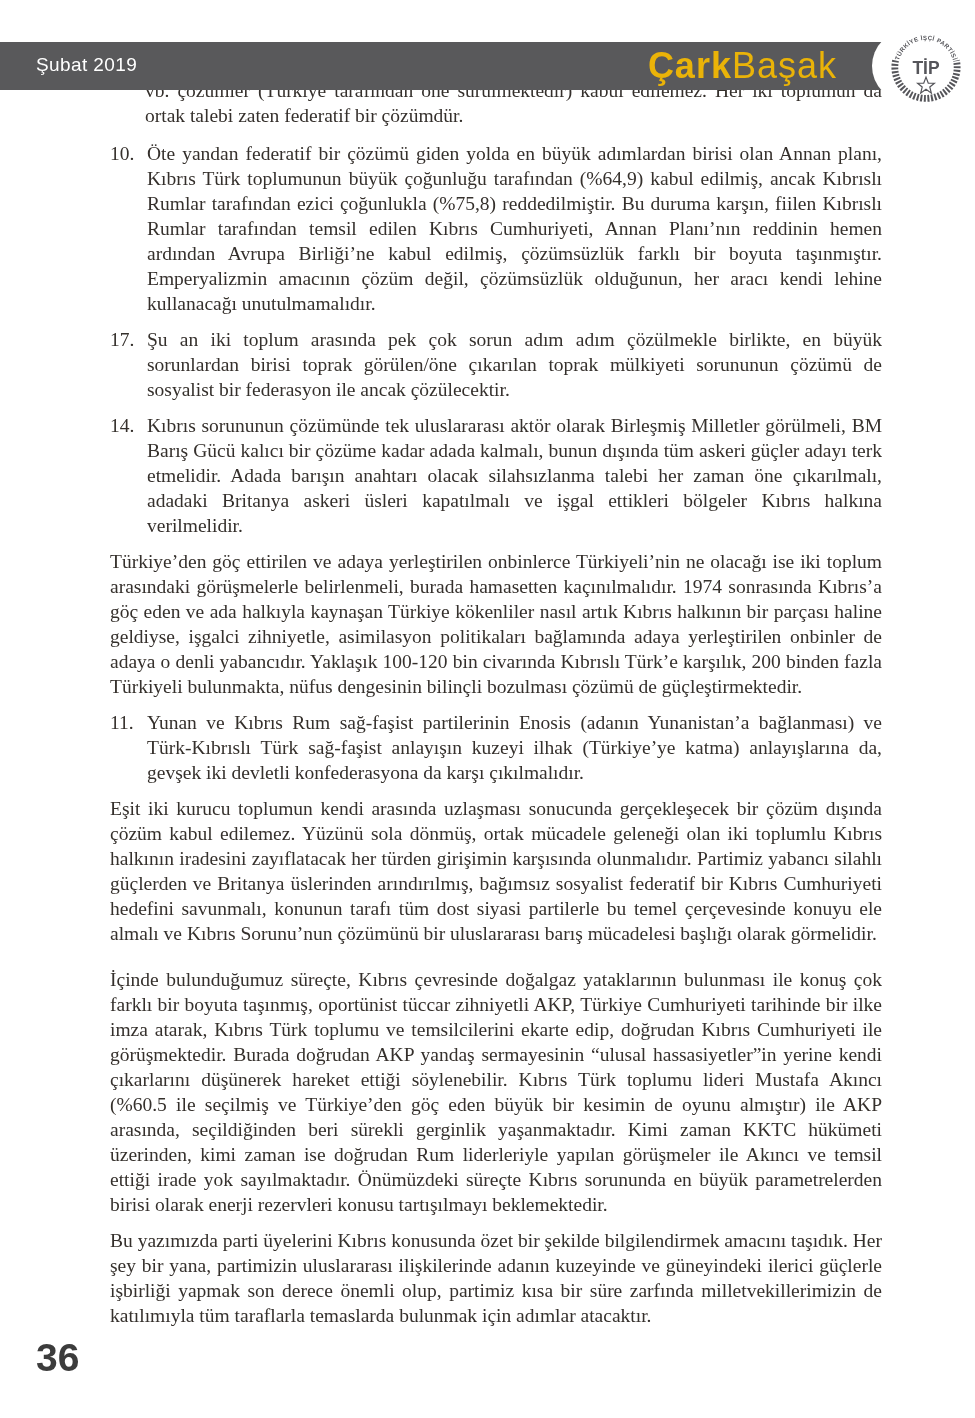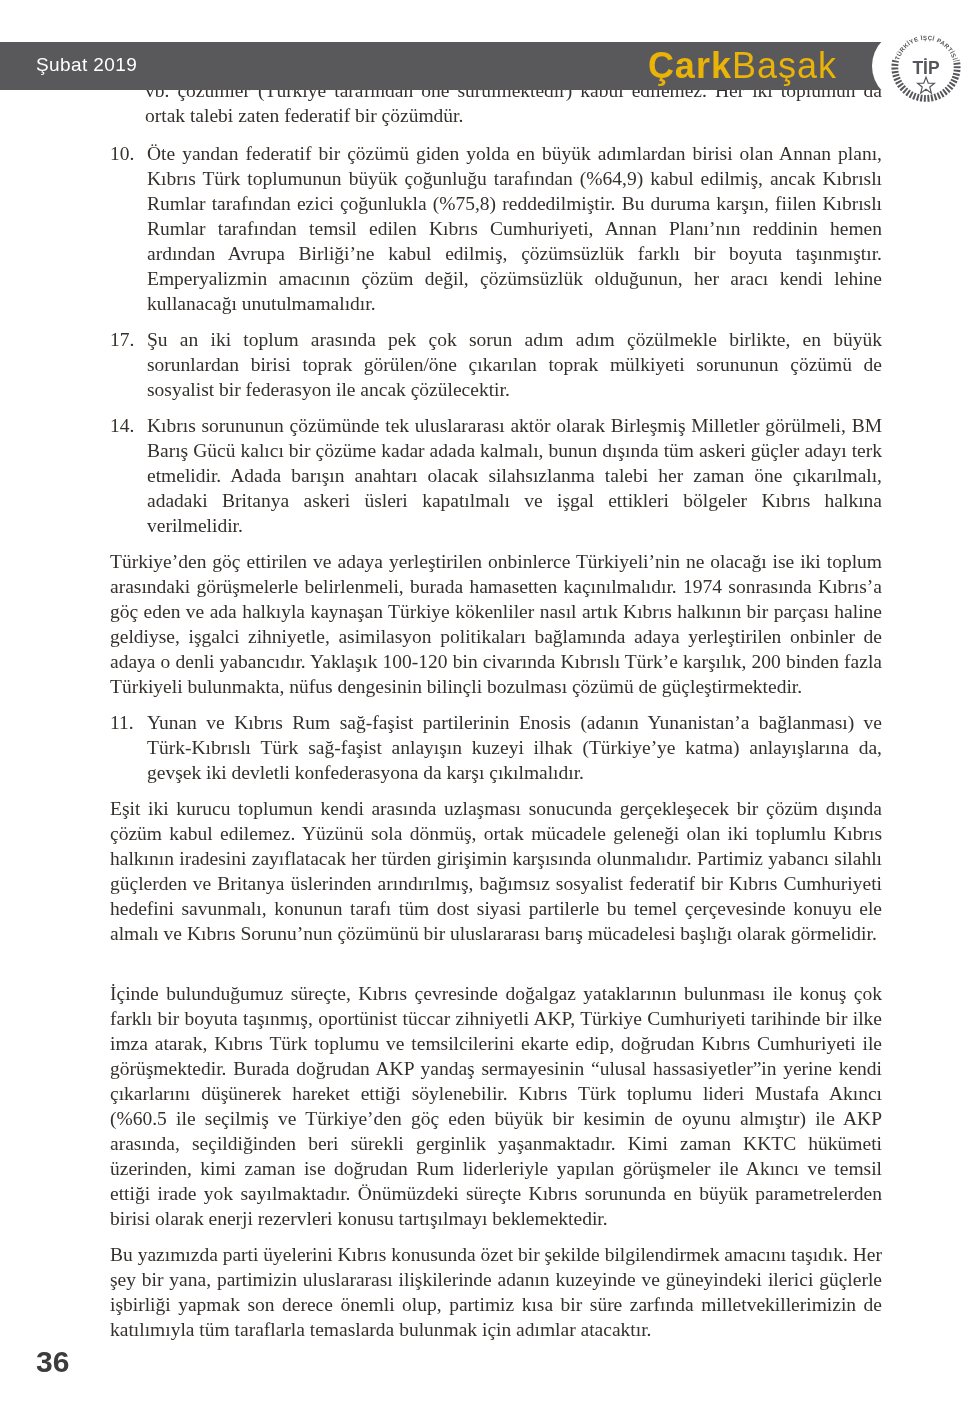--- a/index.html
+++ b/index.html
@@ -32,27 +32,27 @@
     border-radius:50%;background:#ffffff;
   }
   .logo{position:absolute;left:888px;top:27px;width:76px;height:76px;}
   
   .main{padding:78px 93px 0 110px;}
   .bodytext{font-size:19.5px;line-height:25px;}
   .intro{margin:0 0 13px 35px;text-align:justify;}
   .oitem{display:flex;margin-bottom:11px;}
   .onum{flex:0 0 37px;width:37px;}
   .otext{flex:1;text-align:justify;}
-  .paras{margin-top:35px;}
+  .paras{margin-top:21px;}
   .para{margin:0 0 11px 0;text-align:justify;}
   
   .page-number{
     position:absolute;left:36px;top:1336px;
     font-family:"Liberation Sans", sans-serif;
-    font-weight:700;font-size:30px;color:#3c3c3c;margin-top:9px;
+    font-weight:700;font-size:39px;color:#3c3c3c;
   }
 </style>
 </head>
 <body>
 
 <div class="header-bar">
   <span class="issue-date">Şubat 2019</span>
   <span class="masthead"><span class="m-bold">Çark</span><span class="m-light">Başak</span></span>
 </div>
 <div class="logo-halo"></div>

